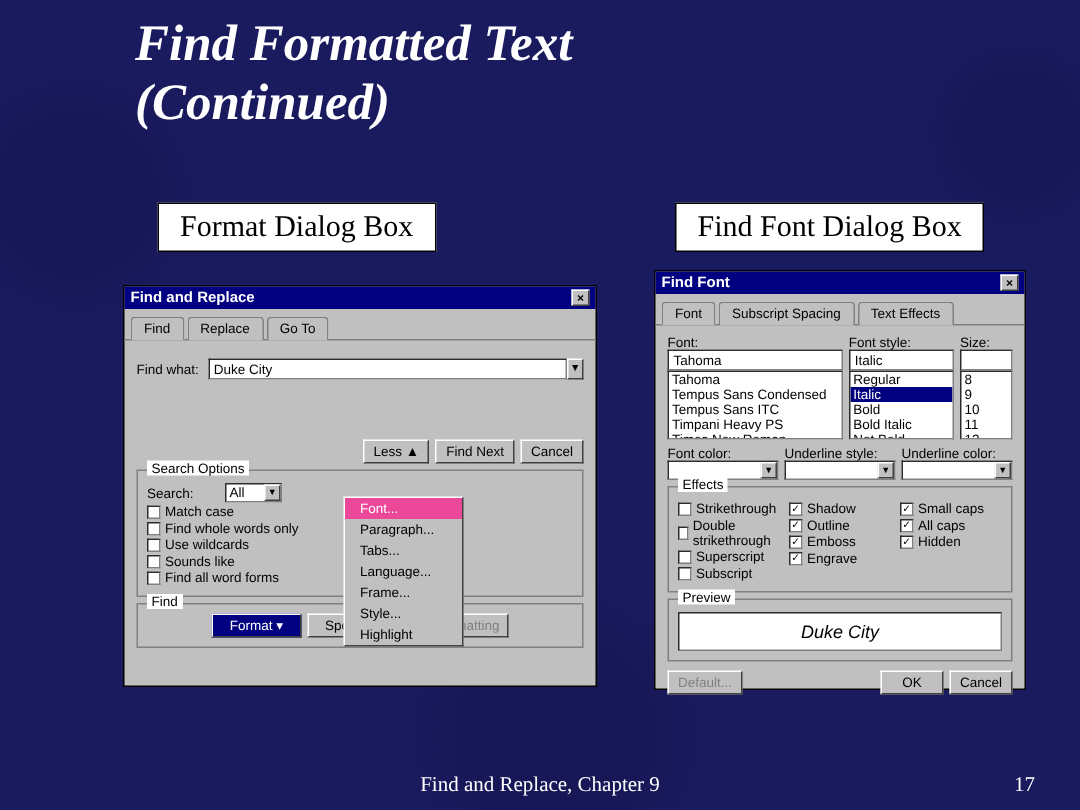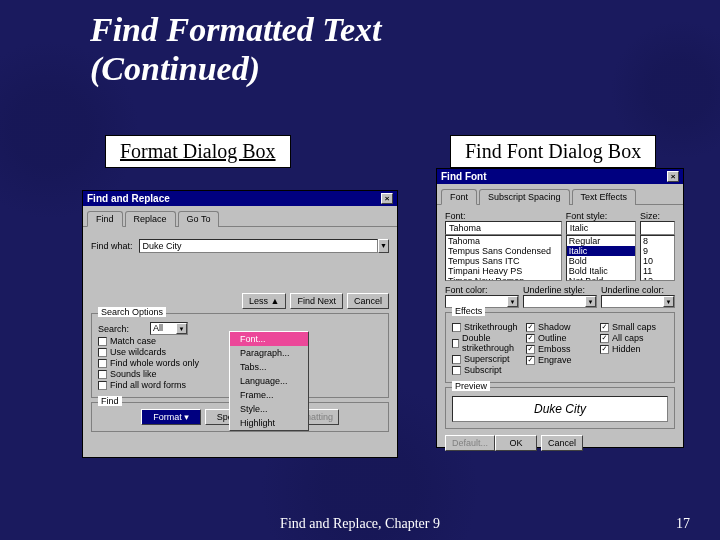--- a/index.html
+++ b/index.html
@@ -65,21 +65,21 @@
 
 <div class="gear" style="left:-40px;top:40px"></div>
 <div class="gear" style="right:-30px;top:20px;width:140px;height:140px"></div>
 <div class="gear" style="left:260px;bottom:-60px;width:220px;height:220px"></div>
 
 <div class="slide-title">
   <span>Find Formatted Text</span><br>
   <span>(Continued)</span>
 </div>
 
-<div class="col-header" style="left:105px; top:135px;text-decoration:underline;">Format Dialog Box</div>
+<div class="col-header" style="left:105px; top:135px;">Format Dialog Box</div>
 <div class="col-header" style="left:450px; top:135px;">Find Font Dialog Box</div>
 
 <div class="dlg" style="left:82px; top:190px; width:316px; height:268px;">
   <div class="titlebar">
     <span>Find and Replace</span>
     <span class="xbtn">×</span>
   </div>
   <div class="tabbar">
     <div class="tab active">Find</div>
     <div class="tab">Replace</div>
@@ -105,25 +105,25 @@
         <div class="dd" style="width:38px">
           <span style="padding-left:2px;font-size:9px">All</span><div class="arrow">▼</div>
         </div>
       </div>
       <div class="chk">
           <span class="chkbox"></span>
           <span>Match case</span>
         </div>
       <div class="chk">
           <span class="chkbox"></span>
+          <span>Find whole words only</span>
+        </div>
+      <div class="chk">
+          <span class="chkbox"></span>
           <span>Use wildcards</span>
-        </div>
-      <div class="chk">
-          <span class="chkbox"></span>
-          <span>Find whole words only</span>
         </div>
       <div class="chk">
           <span class="chkbox"></span>
           <span>Sounds like</span>
         </div>
       <div class="chk">
           <span class="chkbox"></span>
           <span>Find all word forms</span>
         </div>
     </div>
@@ -141,21 +141,21 @@
     <div class="sel">Font...</div>
     <div>Paragraph...</div>
     <div>Tabs...</div>
     <div>Language...</div>
     <div>Frame...</div>
     <div>Style...</div>
     <div>Highlight</div>
   </div>
 </div>
 
-<div class="dlg" style="left:436px; top:168px; width:248px; height:280px;">
+<div class="dlg" style="left:436px; top:180px; width:248px; height:280px;">
   <div class="titlebar">
     <span>Find Font</span>
     <span class="xbtn">×</span>
   </div>
   <div class="tabbar">
     <div class="tab active">Font</div>
     <div class="tab">Subscript Spacing</div>
     <div class="tab">Text Effects</div>
   </div>
   <div class="inner" style="padding:6px 8px 4px 8px;">
@@ -266,21 +266,21 @@
               <span class="chkbox">✓</span>
               <span>Hidden</span>
             </div>
         </div>
       </div>
     </div>
     <div class="grp" style="margin-top:4px;">
       <div class="grp-title">Preview</div>
       <div class="preview-box">Duke City</div>
     </div>
-    <div style="display:flex; margin-top:6px;">
+    <div style="display:flex; justify-content:space-between; margin-top:6px;">
       <div class="btn" style="color:#808080">Default...</div>
       <div style="display:flex; gap:4px;">
         <div class="btn" style="width:42px">OK</div>
         <div class="btn" style="width:42px">Cancel</div>
       </div>
     </div>
   </div>
 </div>
 
 <div class="footer-left">Find and Replace, Chapter 9</div>

